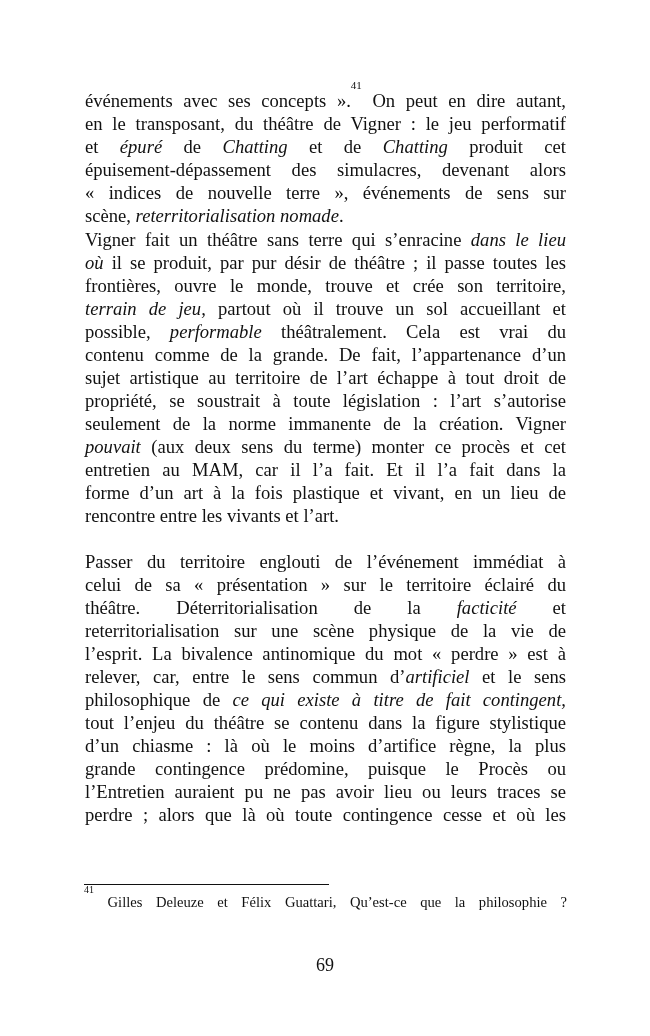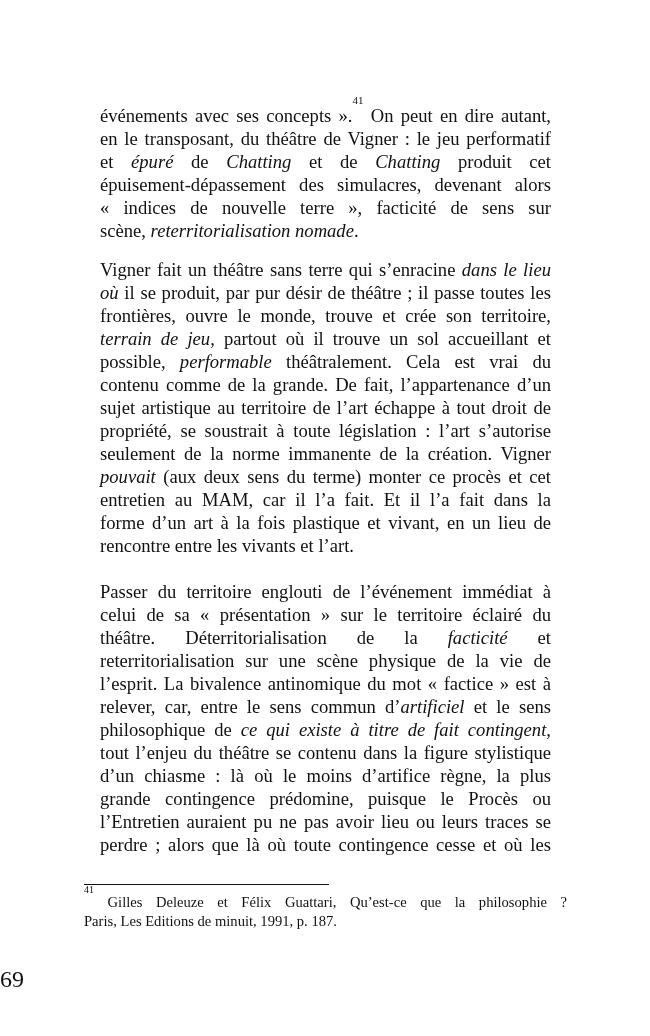--- a/index.html
+++ b/index.html
@@ -1,40 +1,40 @@
 <!DOCTYPE html>
 <html><head>
 <meta charset="utf-8">
 <style>
   html, body { margin:0; padding:0; background:#ffffff; }
   body { width:650px; height:1036px; position:relative; overflow:hidden;
          font-family:"Liberation Serif", serif; color:#111; }
   .page { position:absolute; left:84px; top:88px; width:483px; }
-  .para { font-size:18.6px; line-height:23px; text-align:justify; margin:16px; }
+  .para { font-size:18.6px; line-height:23px; text-align:justify; margin:1px; }
   .para.gap { margin-top:23px; }
   .line { display:block; text-align:justify; text-align-last:justify; white-space:nowrap; height:23px; }
   .line.last { text-align-last:left; }
   i { font-style:italic; }
   sup { font-size:11px; vertical-align:top; position:relative; top:-4px; line-height:0; }
   .rule { position:absolute; left:84px; top:884px; width:245px; height:1px; background:#111; }
   .footnote { position:absolute; left:84px; top:893px; width:483px; font-size:14.6px; line-height:19px; }
   .footnote .line { height:19px; }
   .footnote sup { font-size:10px; top:-3px; }
-  .pageno { position:absolute; left:0; width:650px; top:955px; text-align:left; font-size:24px;margin-top:11px; }
+  .pageno { position:absolute; left:0; width:650px; top:955px; text-align:center; font-size:18px; }
 </style>
 </head>
 <body>
 
 <div class="page" id="body">
     <p class="para">
       <span class="line">événements avec ses concepts ».<sup>41</sup> On peut en dire autant,</span>
       <span class="line">en le transposant, du théâtre de Vigner : le jeu performatif</span>
       <span class="line">et <i>épuré</i> de <i>Chatting</i> et de <i>Chatting</i> produit cet</span>
       <span class="line">épuisement-dépassement des simulacres, devenant alors</span>
-      <span class="line">« indices de nouvelle terre », facticité de sens sur</span>
+      <span class="line">« indices de nouvelle terre », événements de sens sur</span>
       <span class="line last">scène, <i>reterritorialisation nomade</i>.</span>
     </p>
     <p class="para">
       <span class="line">Vigner fait un théâtre sans terre qui s’enracine <i>dans le lieu</i></span>
       <span class="line"><i>où</i> il se produit, par pur désir de théâtre ; il passe toutes les</span>
       <span class="line">frontières, ouvre le monde, trouve et crée son territoire,</span>
       <span class="line"><i>terrain de jeu,</i> partout où il trouve un sol accueillant et</span>
       <span class="line">possible, <i>performable</i> théâtralement. Cela est vrai du</span>
       <span class="line">contenu comme de la grande. De fait, l’appartenance d’un</span>
       <span class="line">sujet artistique au territoire de l’art échappe à tout droit de</span>
@@ -43,28 +43,27 @@
       <span class="line"><i>pouvait</i> (aux deux sens du terme) monter ce procès et cet</span>
       <span class="line">entretien au MAM, car il l’a fait. Et il l’a fait dans la</span>
       <span class="line">forme d’un art à la fois plastique et vivant, en un lieu de</span>
       <span class="line last">rencontre entre les vivants et l’art.</span>
     </p>
     <p class="para gap">
       <span class="line">Passer du territoire englouti de l’événement immédiat à</span>
       <span class="line">celui de sa « présentation » sur le territoire éclairé du</span>
       <span class="line">théâtre.  Déterritorialisation  de  la  <i>facticité</i>  et</span>
       <span class="line">reterritorialisation sur une scène physique de la vie de</span>
-      <span class="line">l’esprit. La bivalence antinomique du mot « factice » est à</span>
+      <span class="line">l’esprit. La bivalence antinomique du mot « perdre » est à</span>
       <span class="line">relever, car, entre le sens commun d’<i>artificiel</i> et le sens</span>
       <span class="line">philosophique de <i>ce qui existe à titre de fait contingent,</i></span>
       <span class="line">tout l’enjeu du théâtre se contenu dans la figure stylistique</span>
       <span class="line">d’un chiasme : là où le moins d’artifice règne, la plus</span>
       <span class="line">grande contingence prédomine, puisque le Procès ou</span>
       <span class="line">l’Entretien auraient pu ne pas avoir lieu ou leurs traces se</span>
       <span class="line">perdre ; alors que là où toute contingence cesse et où les</span>
     </p>
   </div>
 <div class="rule"></div>
 <div class="footnote" id="fn">
     <span class="line"><sup>41</sup> Gilles Deleuze et Félix Guattari, Qu’est-ce que la philosophie ?</span>
-    <span class="line last">Paris, Les Editions de minuit, 1991, p. 187.</span>
   </div>
 <div class="pageno">69</div>
 
 </body></html>

